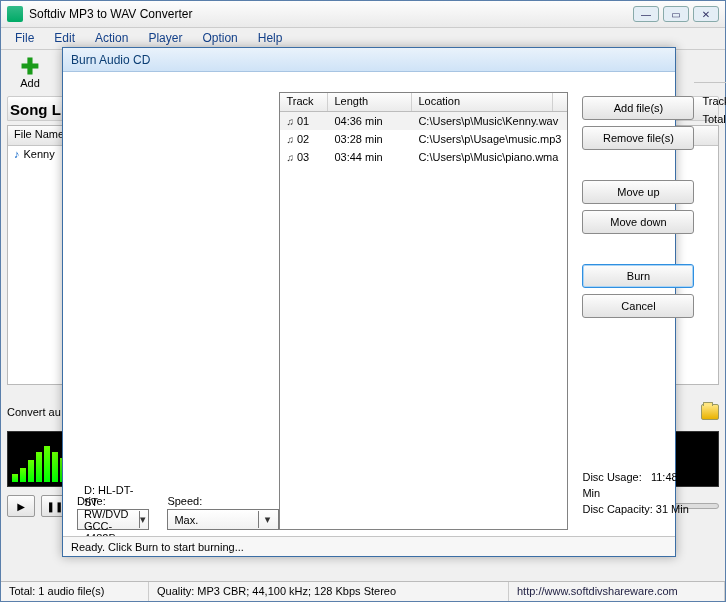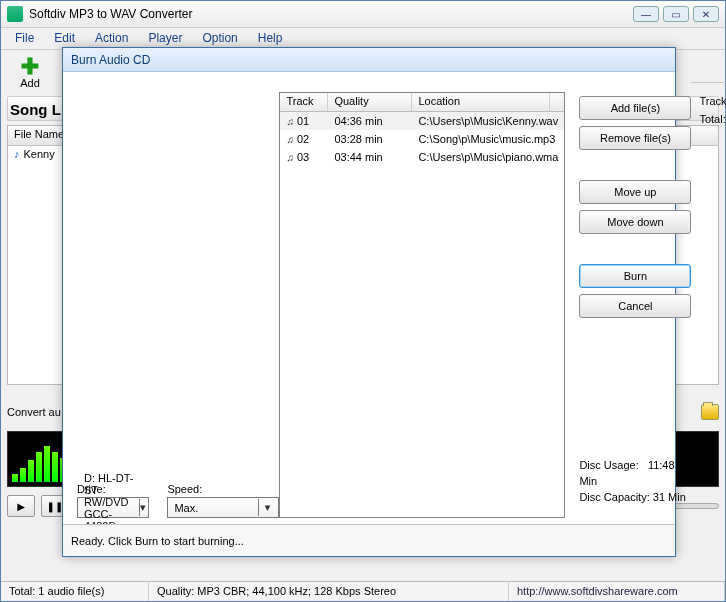--- a/index.html
+++ b/index.html
@@ -58,21 +58,21 @@
   .gc.track{width:48px; display:flex; align-items:center; gap:3px;}
   .gc.len{width:84px;}
   .gc.loc{flex:1;}
   .note-icon { font-size:10px; color:#333; }
   .side { width:112px; display:flex; flex-direction:column; gap:6px; padding-top:4px;}
   .btn { height:24px; border:1px solid #8b8b8b; background:linear-gradient(#fdfdfd,#e3e3e3); border-radius:3px; font-size:11px; cursor:pointer; display:flex; align-items:center; justify-content:center; }
   .btn.primary { border:1.5px solid #2f8fe0; box-shadow: inset 0 0 0 1px #a8d3f5; }
   .gap-m { height:18px; }
   .disc-info { margin-top:auto; font-size:11px; line-height:1.45; padding: 6px 0 12px 0; }
   .bottom-box { border-top:1px solid #c5c5c5; padding:10px 8px 6px 8px; font-size:11px; line-height:1.6; }
-  .dlg-status { border-top:1px solid #c5c5c5; height:32px; display:flex; align-items:center; padding:0 8px; font-size:11px; background:#f7f7f7;}
+  .dlg-status { border-top:1px solid #c5c5c5; height:20px; display:flex; align-items:center; padding:0 8px; font-size:11px; background:#f7f7f7;}
 </style>
 </head>
 <body>
 
 <div class="main-window">
   <div class="titlebar">
     <div class="icon"></div>
     <div class="title">Softdiv MP3 to WAV Converter</div>
     <div class="win-controls">
       <div class="win-btn">—</div>
@@ -206,40 +206,40 @@
           <span>Max.</span>
           <span class="arrow">▾</span>
         </div>
       </div>
     </div>
 
     <div class="mid">
       <div class="grid-wrap">
         <div class="grid-head">
           <div class="gh track">Track</div>
-          <div class="gh len">Quality</div>
+          <div class="gh len">Length</div>
           <div class="gh loc">Location</div>
           <div class="gh" style="width:14px;border-right:none;"></div>
         </div>
         <div class="grid-rows" id="grid-rows">
             <div class="gr sel">
               <div class="gc track">
                 <span class="note-icon">♫</span>
                 <span>01</span>
               </div>
               <div class="gc len">04:36 min</div>
               <div class="gc loc">C:\Users\p\Music\Kenny.wav</div>
             </div>
             <div class="gr">
               <div class="gc track">
                 <span class="note-icon">♫</span>
                 <span>02</span>
               </div>
               <div class="gc len">03:28 min</div>
-              <div class="gc loc">C:\Song\p\Music\music.mp3</div>
+              <div class="gc loc">C:\Users\p\Usage\music.mp3</div>
             </div>
             <div class="gr">
               <div class="gc track">
                 <span class="note-icon">♫</span>
                 <span>03</span>
               </div>
               <div class="gc len">03:44 min</div>
               <div class="gc loc">C:\Users\p\Music\piano.wma</div>
             </div>
           </div>

